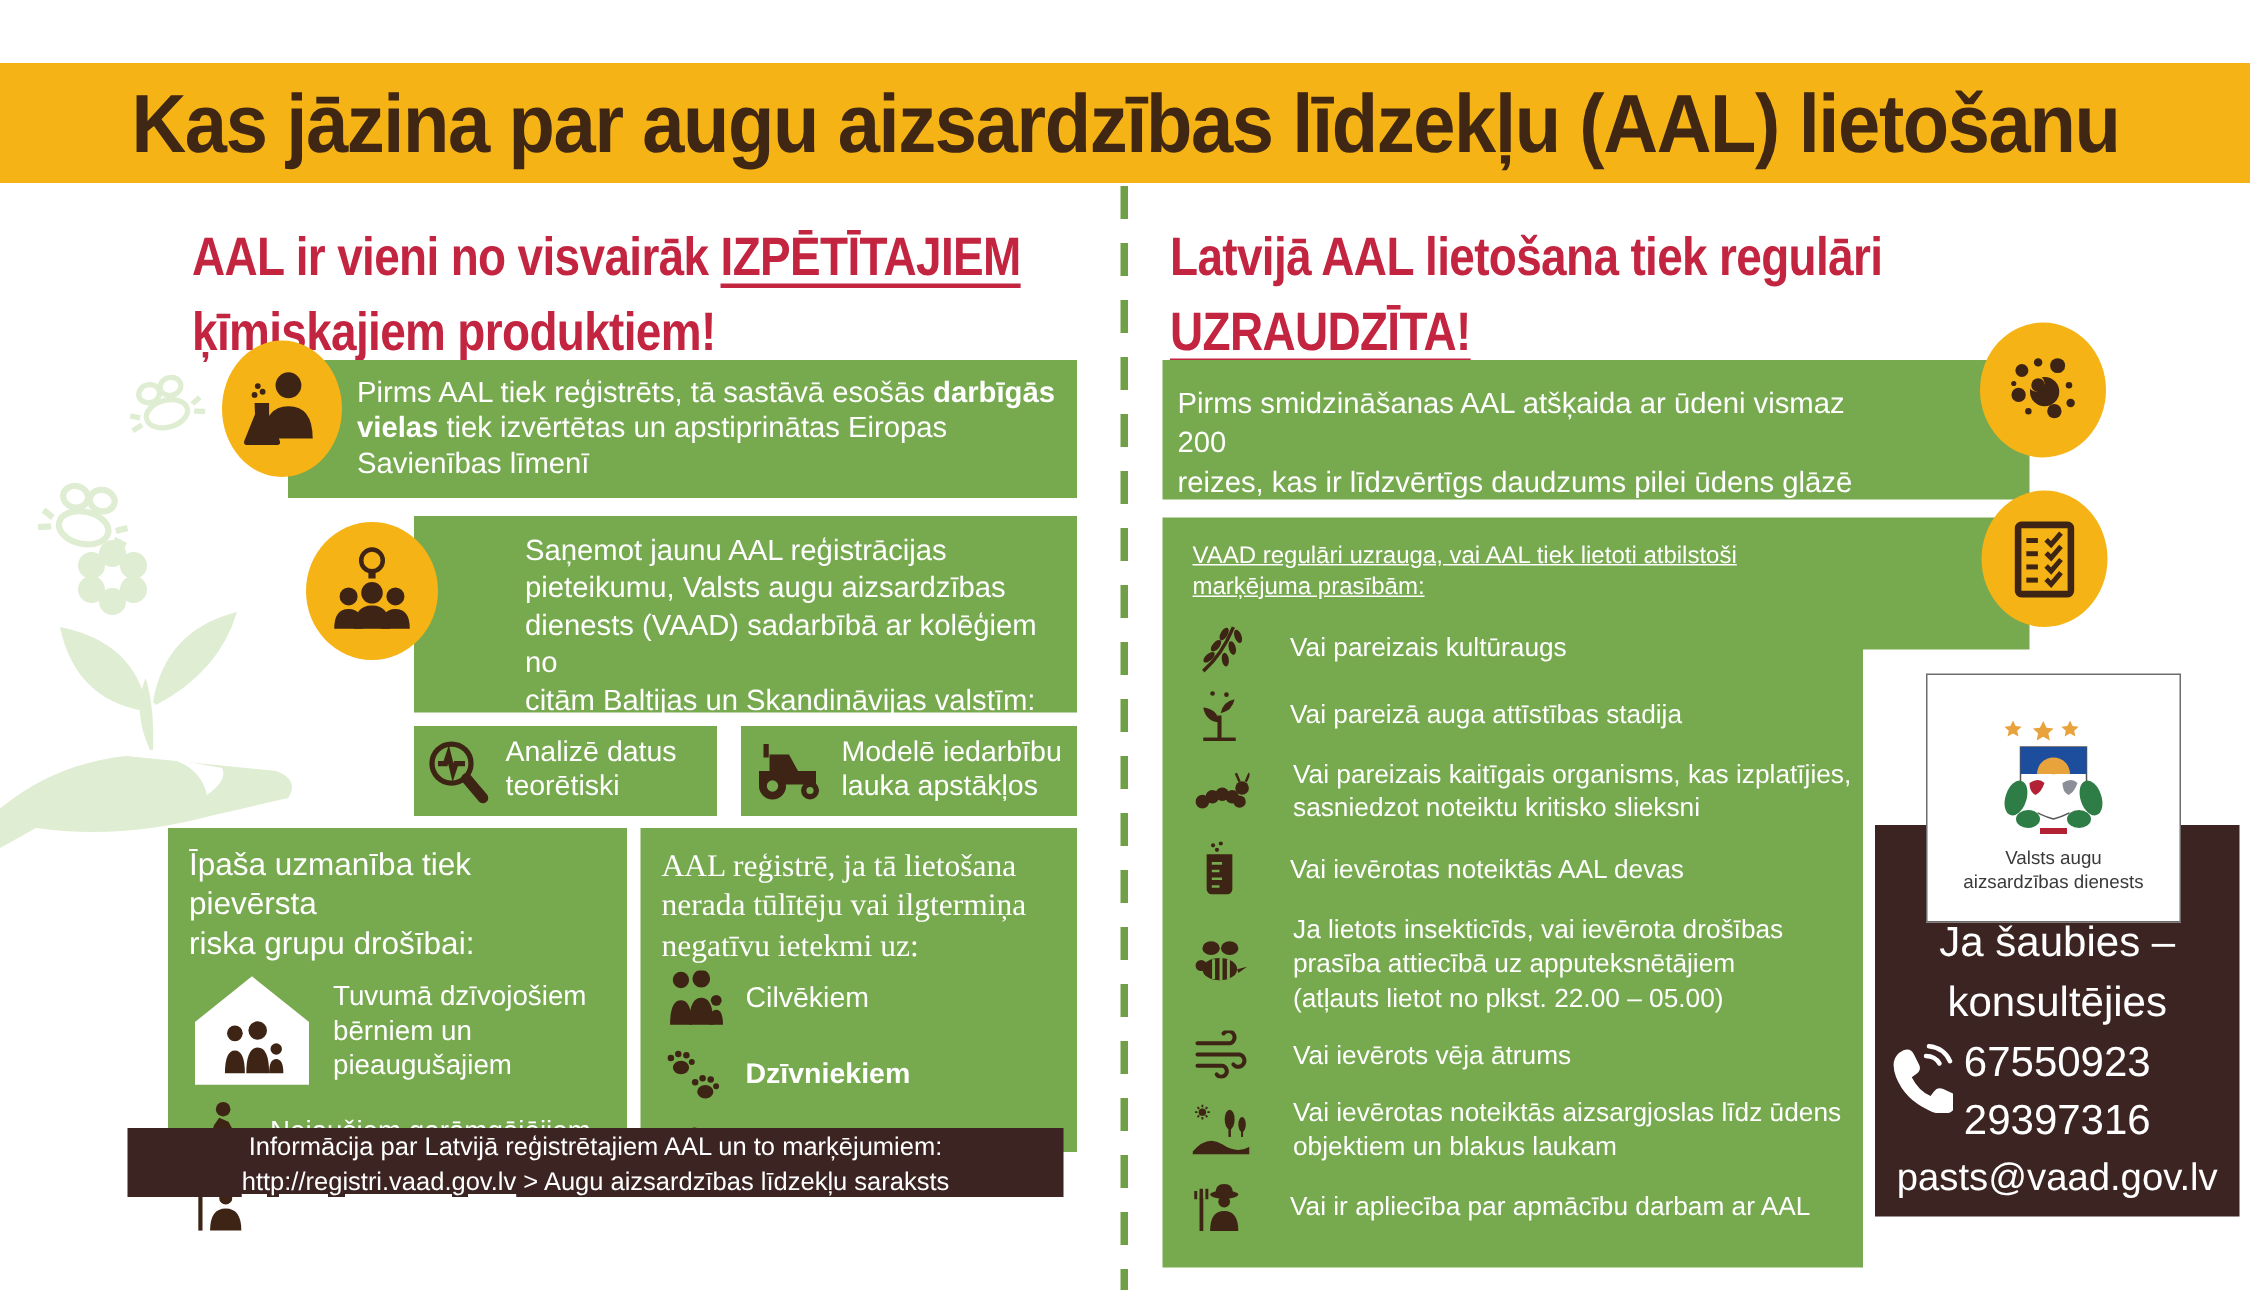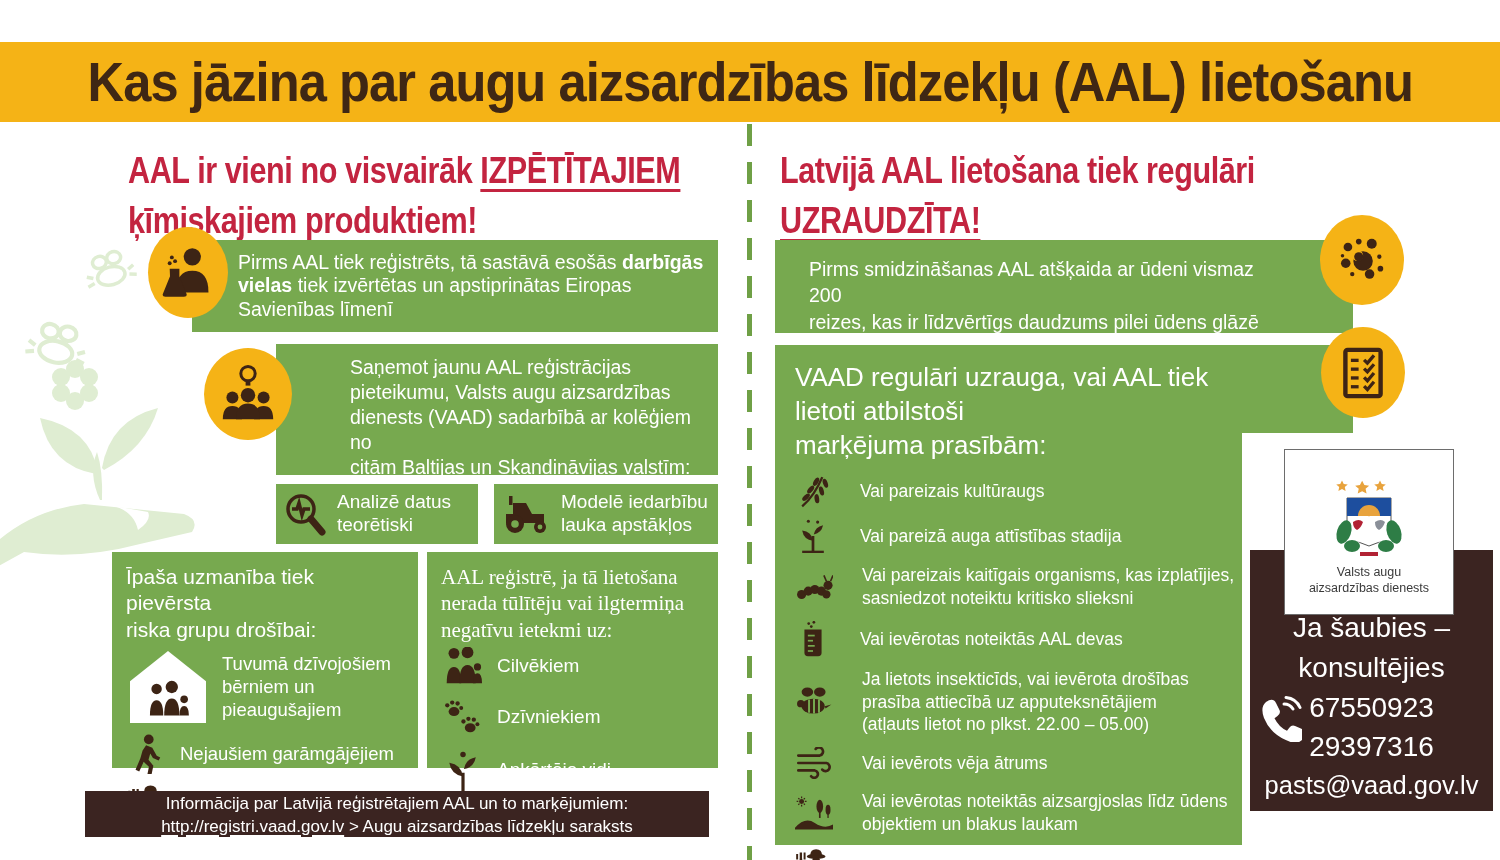--- a/index.html
+++ b/index.html
@@ -209,21 +209,21 @@
           <circle cx="12" cy="7" r="6"></circle>
             <path d="M4 40 q0-18 8-18 q8 0 8 18 z"></path>
           <circle cx="27" cy="6" r="6.5"></circle>
             <path d="M18 40 q0-20 9-20 q9 0 9 20 z"></path>
           <circle cx="38" cy="22" r="4"></circle>
             <path d="M33 40 q0-11 5-11 q5 0 5 11 z"></path>
         </svg>
       </span>
       <span class="pre" style="font-size:19px;">Cilvēkiem</span>
     </div>
-    <div class="risk-row" style="margin-top:14px;">
+    <div class="risk-row" style="margin-top:14px;font-weight:bold;">
       <span class="item-ic" style="flex-basis:44px;">
         <svg width="40" height="36" viewBox="0 0 44 40" fill="#3D2415">
           <ellipse cx="12" cy="14" rx="6" ry="5"></ellipse>
           <circle cx="4.5" cy="7" r="2.4"></circle>
             <circle cx="10" cy="4" r="2.4"></circle>
             <circle cx="16" cy="5" r="2.4"></circle>
             <circle cx="20" cy="10" r="2.2"></circle>
           <ellipse cx="30" cy="32" rx="6" ry="5"></ellipse>
           <circle cx="22.5" cy="25" r="2.4"></circle>
             <circle cx="28" cy="22" r="2.4"></circle>
@@ -239,54 +239,54 @@
           <path d="M18 46 v-20" stroke="#3D2415" stroke-width="3.5" fill="none"></path>
           <path d="M18 30 q-13 -2 -15 -15 q13 2 15 15 z"></path>
           <path d="M19 22 q2 -11 13 -13 q-2 11 -13 13 z"></path>
           <circle cx="18" cy="6" r="3"></circle>
         </svg>
       </span>
       <span class="pre" style="font-size:19px;">Apkārtējo vidi</span>
     </div>
   </div>
 
-  <div class="abs brownbox" style="left:85px;top:791px;width:624px;height:46px;text-align:center;font-size:17px;line-height:1.35;padding-top:2px;">
+  <div class="abs brownbox" style="left:85px;top:752px;width:624px;height:46px;text-align:center;font-size:17px;line-height:1.35;padding-top:2px;">
     <div>Informācija par Latvijā reģistrētajiem AAL un to marķējumiem:</div>
     <div><span class="u" style="text-underline-offset:3px;">http://registri.vaad.gov.lv</span><span> &gt; Augu aizsardzības līdzekļu saraksts</span></div>
   </div>
 
   <div id="divider" class="abs"></div>
 
   <div class="abs redhead" style="left:780px;top:146px;width:640px;">
     <span>Latvijā AAL lietošana tiek regulāri</span><br>
     <span class="u">UZRAUDZĪTA!</span>
   </div>
 
-  <div class="abs greenbox pre" style="left:775px;top:240px;width:578px;height:93px;padding:16px 90px 0 34px;font-size:19.5px;line-height:1.35;">Pirms smidzināšanas AAL atšķaida ar ūdeni vismaz 200
+  <div class="abs greenbox pre" style="left:775px;top:240px;width:578px;height:93px;padding:16px 90px 0 10px;font-size:19.5px;line-height:1.35;">Pirms smidzināšanas AAL atšķaida ar ūdeni vismaz 200
 reizes, kas ir līdzvērtīgs daudzums pilei ūdens glāzē</div>
   <div class="abs ycircle" style="left:1320px;top:215px;width:84px;height:90px;">
     <svg width="52" height="52" viewBox="0 0 48 48" fill="#3D2415">
       <circle cx="25" cy="25" r="9"></circle>
       <circle cx="20" cy="20" r="5" fill="#F5B316"></circle>
         <circle cx="21" cy="21" r="4.2"></circle>
       <circle cx="11" cy="12" r="4"></circle>
         <circle cx="21" cy="7" r="2.6"></circle>
         <circle cx="33" cy="9" r="4.6"></circle>
       <circle cx="40" cy="21" r="2"></circle>
         <circle cx="9" cy="27" r="4.4"></circle>
         <circle cx="15" cy="37" r="2"></circle>
       <circle cx="31" cy="37" r="4.4"></circle>
         <circle cx="41" cy="32" r="2.6"></circle>
         <circle cx="6" cy="20" r="1.6"></circle>
     </svg>
   </div>
 
   <div class="abs greenbox" style="left:1242px;top:345px;width:111px;height:88px;"></div>
   <div class="abs greenbox" style="left:775px;top:345px;width:467px;height:500px;padding:16px 6px 0 20px;">
-    <div class="pre" style="font-size:26px;line-height:1.3;margin-bottom:12px;">VAAD regulāri uzrauga, vai AAL tiek lietoti atbilstoši
+    <div class="pre" style="font-size:16px;line-height:1.3;margin-bottom:12px;text-decoration:underline;">VAAD regulāri uzrauga, vai AAL tiek lietoti atbilstoši
 marķējuma prasībām:</div>
 
     <div class="item-row">
       <span class="item-ic">
         <svg width="34" height="34" viewBox="0 0 40 44">
           <path d="M6 42 Q22 28 32 4" fill="none" stroke="#3D2415" stroke-width="3"></path>
           <g fill="#3D2415">
             <ellipse cx="24" cy="10" rx="3" ry="6" transform="rotate(30 24 10)"></ellipse>
             <ellipse cx="36" cy="12" rx="3" ry="6" transform="rotate(-20 36 12)"></ellipse>
             <ellipse cx="17" cy="20" rx="3" ry="6" transform="rotate(40 17 20)"></ellipse>

